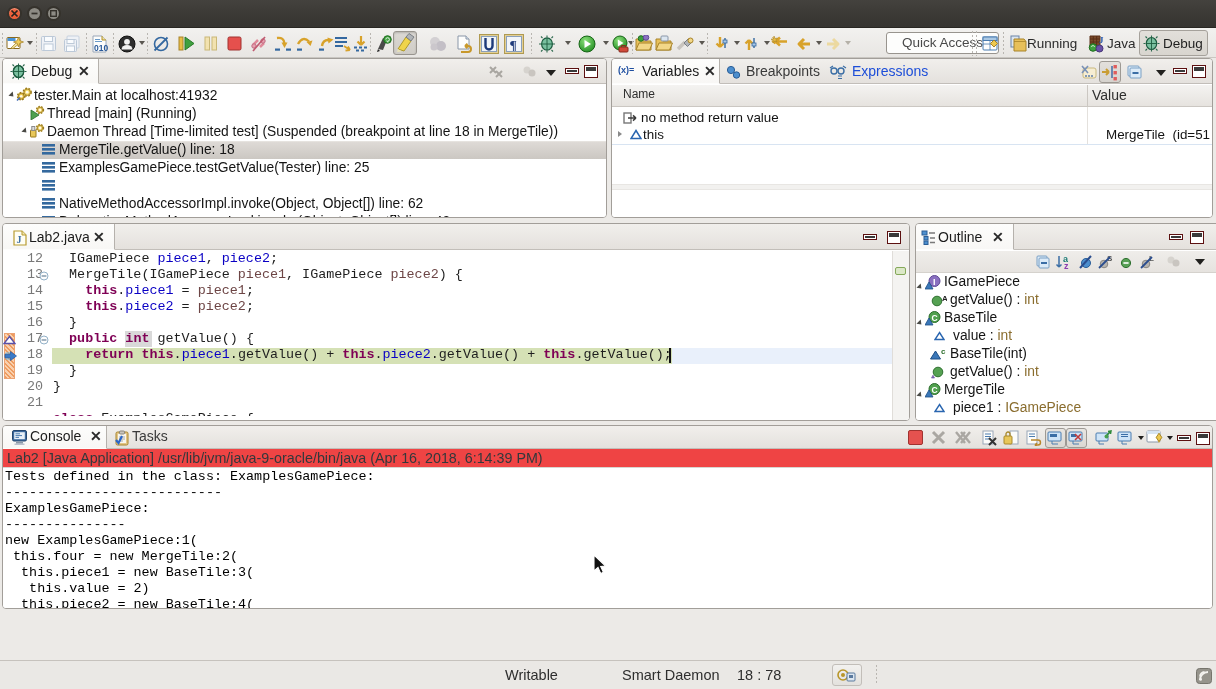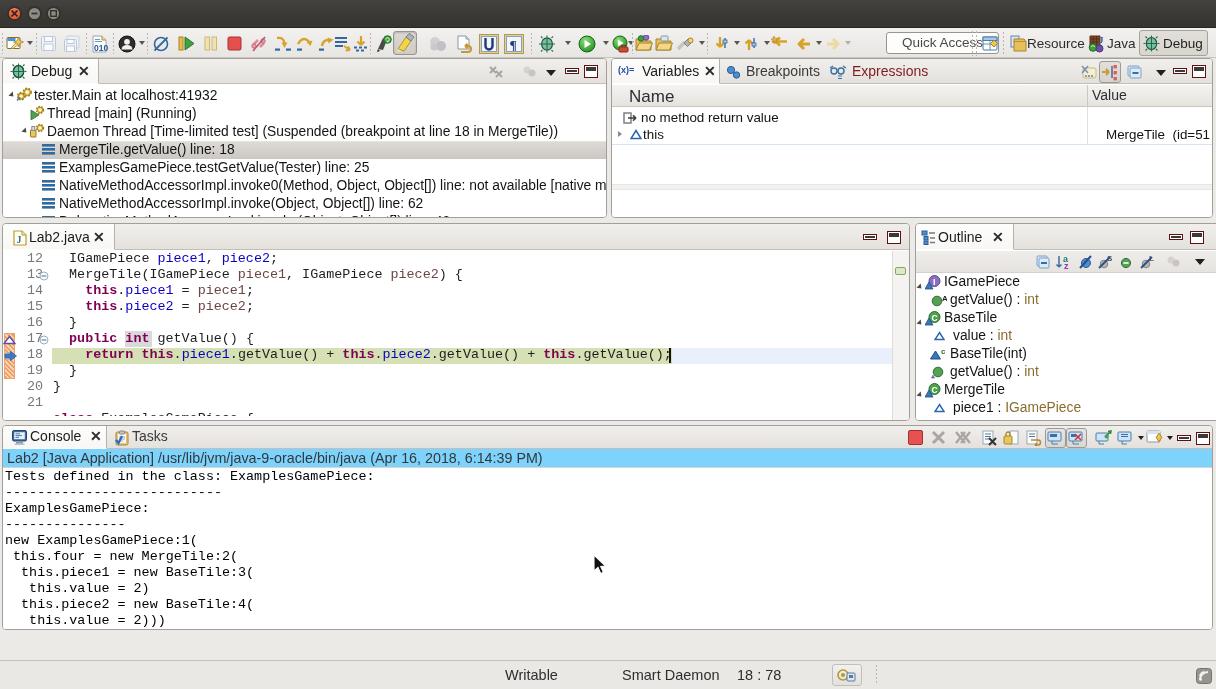--- a/index.html
+++ b/index.html
@@ -251,21 +251,21 @@
 <rect x="1" y="2" width="14" height="3.5" fill="#aac8e4" stroke="#4a7cb0"></rect>
 <path d="M1 9 L15 9 M8 5.5 L8 15" stroke="#4a7cb0" stroke-width="0.8"></path>
 <path d="M12 5 L15.5 8.5 L12 12 L8.5 8.5 Z" fill="#edc84f" stroke="#a8842a"></path>
     </svg>
 <div class="tbsep" style="left:1003px; top:4px; height:23px;"></div>
 <svg class="abs" style="left:1010px; top:7px;" width="18" height="18" viewBox="0 0 18 18">
       <rect x="1" y="1" width="8" height="11" fill="#dce6f0" stroke="#6a84a8"></rect>
 <path d="M4 4 L14 4 L16 6.5 L16 16 L4 16 Z" fill="#e8c05a" stroke="#a8842a"></path>
 <path d="M4 6.5 L16 6.5" stroke="#a8842a" stroke-width="0.8"></path>
     </svg>
-<span class="abs" style="left:1027px; top:8px; font-size:13.5px; color:#2b2b2b;">Resource</span>
+<span class="abs" style="left:1027px; top:8px; font-size:13.5px; color:#2b2b2b;">Running</span>
 <svg class="abs" style="left:1087px; top:7px;" width="18" height="18" viewBox="0 0 18 18">
       <rect x="3" y="1" width="10" height="10" fill="#7a4a2a"></rect>
 <path d="M3 1 L13 1 M3 4 L13 4 M3 7 L13 7 M3 11 L13 11 M3 1 L3 11 M6.3 1 L6.3 11 M9.6 1 L9.6 11 M13 1 L13 11" stroke="#5a3018" stroke-width="1"></path>
 <circle cx="6" cy="12.5" r="3.8" fill="#3fa03f" stroke="#1d6e1d"></circle>
 <path d="M4.5 12 a1.5 1.5 0 0 1 3 0" stroke="#bfe4bf" fill="none"></path>
 <circle cx="12.5" cy="13.5" r="3.5" fill="#6a52a8" stroke="#483678"></circle>
 <text x="12" y="8" font-size="9" font-weight="bold" fill="#2a5db0" font-family="Liberation Serif">J</text>
     </svg>
 <span class="abs" style="left:1107px; top:8px; font-size:13.5px; color:#2b2b2b;">Java</span>
 <div class="abs" style="left:1139px; top:2px; width:69px; height:26px; border:1px solid #a5a19b; border-radius:3px; background:linear-gradient(#e2dfda,#d8d5cf);">
@@ -295,21 +295,20 @@
     <span style="position:absolute; left:75px; top:4px; color:#2b2b2b; font-weight:bold;">✕</span>
   </div>
   <div id="debugtree" style="position:absolute; left:0; top:26px; right:0; bottom:0; background:#fff;">
 
     <div style="position:absolute; left:0; top:56px; width:100%; height:18px; background:linear-gradient(#dedad6,#cbc7c2); border-top:1px solid #e6e3df;"></div>
     <div class="trow" style="left:31px; top:3px;">tester.Main at localhost:41932</div>
     <div class="trow" style="left:44px; top:21px;">Thread [main] (Running)</div>
     <div class="trow" style="left:44px; top:39px;">Daemon Thread [Time-limited test] (Suspended (breakpoint at line 18 in MergeTile))</div>
     <div class="trow" style="left:56px; top:57px;">MergeTile.getValue() line: 18</div>
     <div class="trow" style="left:56px; top:75px;">ExamplesGamePiece.testGetValue(Tester) line: 25</div>
-    <div class="trow" style="left:56px; top:93px;">NativeMethodAccessorImpl.invoke0(Method, Object, Object[]) line: not available [native m</div>
     <div class="trow" style="left:56px; top:111px;">NativeMethodAccessorImpl.invoke(Object, Object[]) line: 62</div>
     <div class="trow" style="left:56px; top:129px;">DelegatingMethodAccessorImpl.invoke(Object, Object[]) line: 43</div>
     <div class="exp" style="left:6px; top:8px;"></div>
     <div class="exp" style="left:19px; top:44px;"></div>
 
     <svg class="abs" style="left:13px; top:2px;" width="17" height="15" viewBox="0 0 17 15">
       <circle cx="5.2" cy="9.2" r="3.6" fill="#ecc84f" stroke="#9a7a1e" stroke-width="1.6" stroke-dasharray="1.6 1.4"></circle>
       <circle cx="5.2" cy="9.2" r="2.9" fill="#ecc84f" stroke="#9a7a1e" stroke-width="0.8"></circle>
       <circle cx="5.2" cy="9.2" r="1.3" fill="#fffbe8"></circle>
       <circle cx="11.2" cy="5.2" r="3.9" fill="#f2d86a" stroke="#9a7a1e" stroke-width="1.6" stroke-dasharray="1.7 1.5"></circle>
@@ -398,21 +397,21 @@
     <circle cx="5" cy="4" r="3.6" fill="#4d8fce" stroke="#2a5d96"></circle>
     <circle cx="10.5" cy="9" r="3.2" fill="#4d8fce" stroke="#2a5d96"></circle>
   </svg>
   <span class="tabtxt" style="position:absolute; left:134px; top:4px; color:#3a3a3a;">Breakpoints</span>
   <svg class="abs" style="left:217px; top:6px;" width="18" height="15" viewBox="0 0 18 15">
     <circle cx="5" cy="6" r="3" fill="none" stroke="#3b6ea5" stroke-width="1.4"></circle>
     <circle cx="12" cy="6" r="3" fill="none" stroke="#3b6ea5" stroke-width="1.4"></circle>
     <path d="M1 3 L4 1 M14 1 L17 3" stroke="#3b6ea5" stroke-width="1.2"></path>
     <path d="M9 11 L13 11 M9 13.5 L13 13.5" stroke="#3b6ea5" stroke-width="1.2"></path>
   </svg>
-  <span class="tabtxt" style="position:absolute; left:240px; top:4px; color:#7f1d1d;">Expressions</span>
+  <span class="tabtxt" style="position:absolute; left:240px; top:4px; color:#1d4ed8;">Expressions</span>
 
   <svg class="abs" style="left:468px; top:5px;" width="18" height="16" viewBox="0 0 18 16">
     <rect x="3" y="4" width="13" height="10" rx="2" fill="#f6edd2" stroke="#c9b97e"></rect>
     <path d="M2 2 L8 9 M8 2 L2 9" stroke="#7a92b8" stroke-width="1.6"></path>
     <circle cx="6" cy="12" r="1" fill="#5e7ca8"></circle>
       <circle cx="9" cy="12" r="1" fill="#5e7ca8"></circle>
       <circle cx="12" cy="12" r="1" fill="#5e7ca8"></circle>
   </svg>
   <div class="abs" style="left:487px; top:2px; width:22px; height:22px; border:1px solid #9d9993; border-radius:3px; background:linear-gradient(#e3e0dc,#d6d3ce);">
     <svg width="20" height="20" viewBox="0 0 20 20">
@@ -431,21 +430,21 @@
   <div class="abs" style="left:544px; top:11px; width:0; height:0; border-left:5px solid transparent; border-right:5px solid transparent; border-top:6px solid #21201e;"></div>
   <div class="abs" style="left:561px; top:9px; width:14px; height:6px; border:1px solid #5c1010; background:#fff;">
       <div style="margin:1px; height:2px; background:#3a3a3a;"></div>
     </div>
   <div class="abs" style="left:580px; top:6px; width:14px; height:13px; border:1px solid #5c1010; background:#fff;">
       <div style="height:4px; background:#3a3a3a; margin:1px;"></div>
     </div>
   <div id="varsbody" style="position:absolute; left:0; top:26px; right:0; bottom:0; background:#fff;">
 
     <div style="position:absolute; left:0; top:0; width:100%; height:22px; background:linear-gradient(#f4f3f1,#e6e3df); border-bottom:1px solid #cbc7c2;">
-      <span style="position:absolute; left:17px; top:2px; font-size:17px; color:#2e2e2e;">Name</span>
+      <span style="position:absolute; left:11px; top:2px; font-size:12px; color:#2e2e2e;">Name</span>
       <span style="position:absolute; left:480px; top:2px; font-size:14px; color:#2e2e2e;">Value</span>
       <div style="position:absolute; left:475px; top:0; width:1px; height:22px; background:#cbc7c2;"></div>
     </div>
     <div style="position:absolute; left:475px; top:22px; width:1px; height:37px; background:#e4e1dd;"></div>
     <div class="trow" style="left:29px; top:25px; font-size:13.4px;">no method return value</div>
     <div class="trow" style="left:31px; top:42px; font-size:13.4px;">this</div>
     <div class="trow" style="left:494px; top:42px; font-size:13.4px;">MergeTile  (id=51</div>
     <div style="position:absolute; left:0; top:59px; width:100%; height:1px; background:#d8e4f2;"></div>
     <div style="position:absolute; left:0; top:99px; width:100%; height:6px; background:#f2f1ef; border-top:1px solid #e8e6e3; border-bottom:1px solid #e8e6e3;"></div>
 
@@ -621,42 +620,42 @@
       <circle cx="9.5" cy="6" r="5.5" fill="#50a04e" stroke="#2b6d2c"></circle>
       <text x="6.5" y="9.5" font-size="8.5" font-weight="bold" fill="#fff" font-family="Liberation Sans">C</text>
       <path d="M4 7 L8 14 L0 14 Z" fill="#3a77b8" stroke="#1d4f86" stroke-width="0.8"></path>
     </svg>
     <svg class="abs" style="left:18px; top:129px;" width="11" height="10" viewBox="0 0 11 10">
       <path d="M5.5 1.5 L10 8.5 L1 8.5 Z" fill="none" stroke="#2a66b0" stroke-width="1.4"></path>
     </svg>
   </div>
 </div>
 
-<div class="panel" id="consolePanel" style="left:2px; top:425px; width:1211px; height:205px;">
+<div class="panel" id="consolePanel" style="left:2px; top:425px; width:1211px; height:184px;">
   <div class="tabrow" style="height:23px;"></div>
   <div class="tab-active" style="left:0; width:104px; height:23px;">
     <svg style="position:absolute; left:8px; top:3px;" width="17" height="16" viewBox="0 0 17 16">
       <rect x="1.5" y="1.5" width="14" height="10.5" rx="1.5" fill="#3d6a9e" stroke="#24466e"></rect>
       <rect x="3.2" y="3.2" width="10.6" height="7" fill="#e8f0f8"></rect>
       <path d="M4.5 4.8 L9 4.8 M4.5 6.6 L11 6.6 M4.5 8.4 L8 8.4" stroke="#4a7cb0" stroke-width="1"></path>
       <rect x="5" y="13" width="7" height="1.6" fill="#8a97a8"></rect>
       <rect x="3.5" y="14.6" width="10" height="1.2" fill="#aab4c2"></rect>
     </svg>
     <span style="position:absolute; left:27px; top:2px;">Console</span>
     <span style="position:absolute; left:87px; top:2px; color:#2b2b2b; font-weight:bold;">✕</span>
   </div>
   <svg style="position:absolute; left:111px; top:4px;" width="16" height="16" viewBox="0 0 16 16">
       <rect x="2" y="2" width="12" height="13" rx="1.5" fill="#e3c687" stroke="#a8842a"></rect>
       <rect x="4" y="4" width="8" height="9" fill="#f8f6ee"></rect>
       <rect x="5.5" y="1" width="5" height="3" rx="1" fill="#c9c5bd" stroke="#8a867e"></rect>
       <path d="M5 7 L11 7 M5 9 L11 9 M5 11 L9 11" stroke="#9a9a9a" stroke-width="0.8"></path>
       <path d="M2 10 L4.5 13 L8 6" stroke="#2a66c8" stroke-width="2.2" fill="none"></path>
     </svg>
   <span class="tabtxt" style="position:absolute; left:129px; top:2px; color:#3a3a3a;">Tasks</span>
-  <div id="conheader" style="position:absolute; left:0; top:23px; right:0; height:19px; background:#7dd3fc; border-bottom:1px solid #d8d5d0;">
+  <div id="conheader" style="position:absolute; left:0; top:23px; right:0; height:19px; background:#ef4444; border-bottom:1px solid #d8d5d0;">
     <span style="position:absolute; left:4px; top:1px; font-size:14.3px; color:#33383b;">Lab2 [Java Application] /usr/lib/jvm/java-9-oracle/bin/java (Apr 16, 2018, 6:14:39 PM)</span>
   </div>
 
   <div class="abs" style="left:905px; top:4px; width:15px; height:15px; background:#e5524f; border:1px solid #a03330; border-radius:2px;"></div>
   <svg class="abs" style="left:927px; top:4px;" width="17" height="15" viewBox="0 0 17 15">
       <path d="M3 2 L14 13 M14 2 L3 13" stroke="#aaa7a2" stroke-width="3"></path>
     </svg>
   <svg class="abs" style="left:950px; top:4px;" width="19" height="15" viewBox="0 0 19 15">
       <path d="M3 2 L12 13 M12 2 L3 13 M8 2 L17 13 M17 2 L8 13" stroke="#aaa7a2" stroke-width="2.4"></path>
     </svg>

